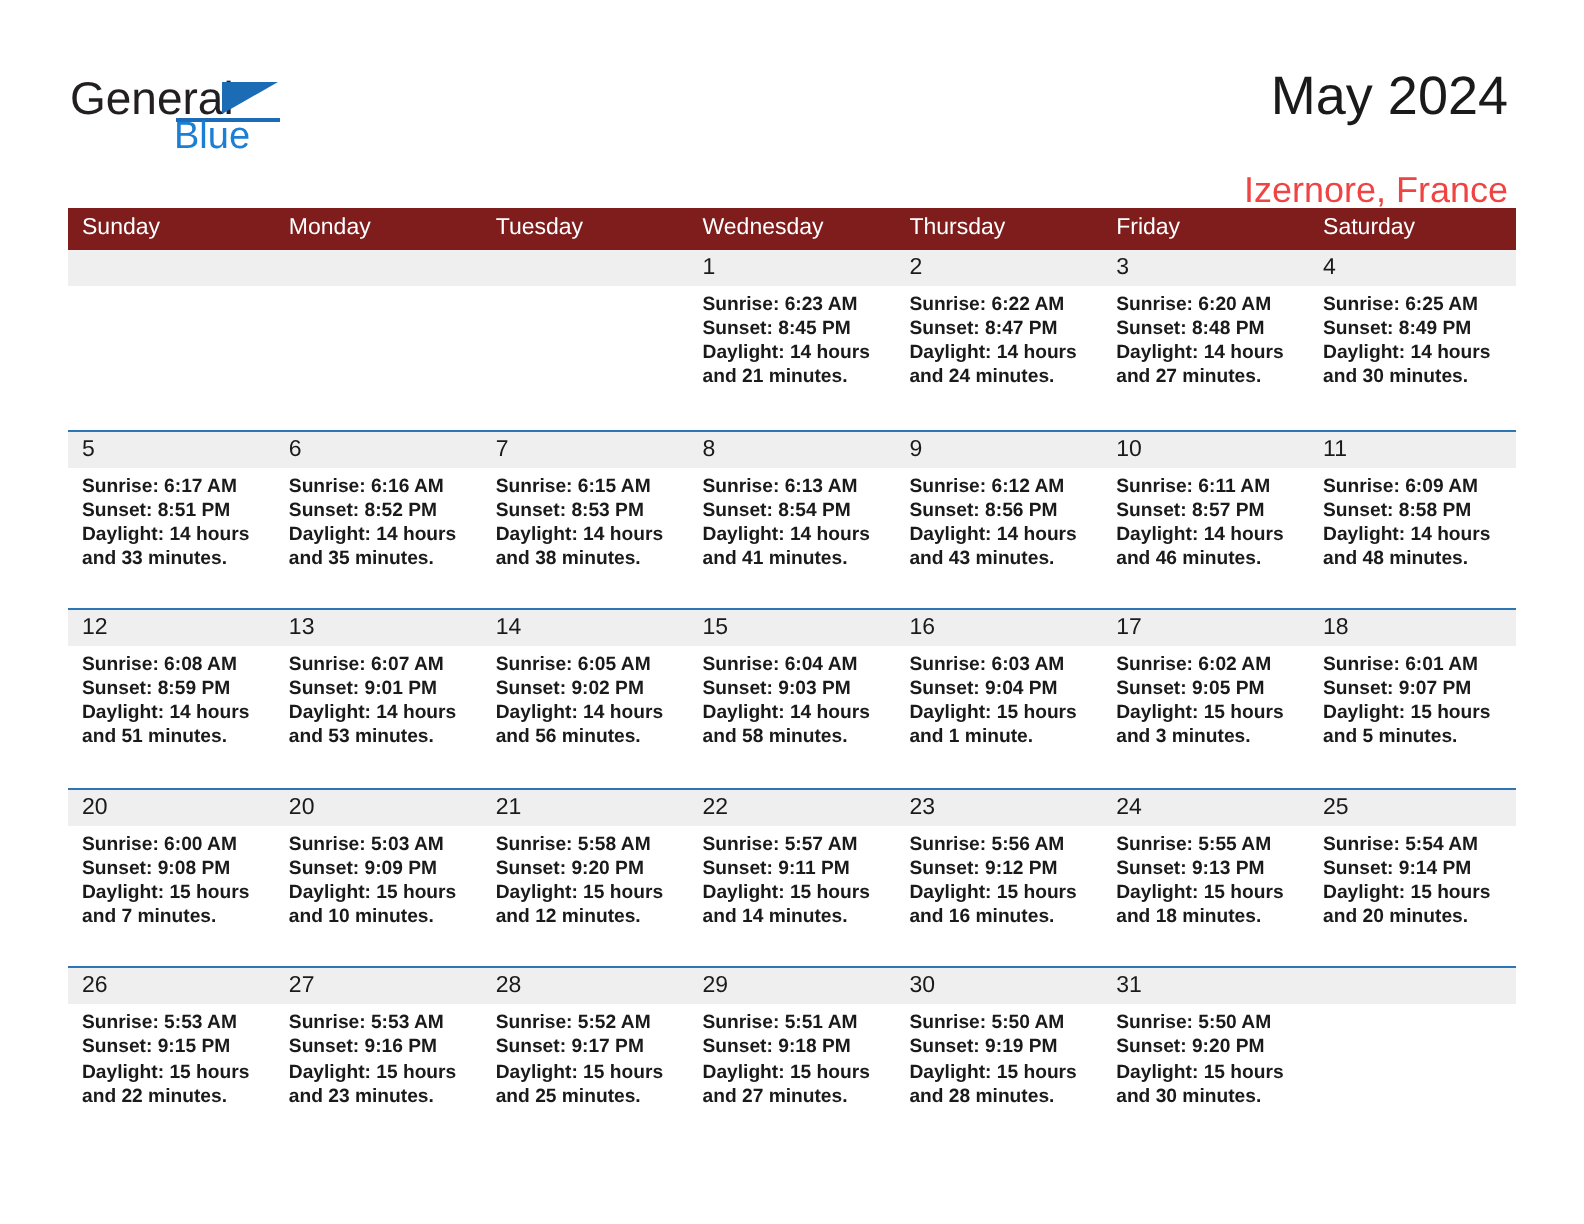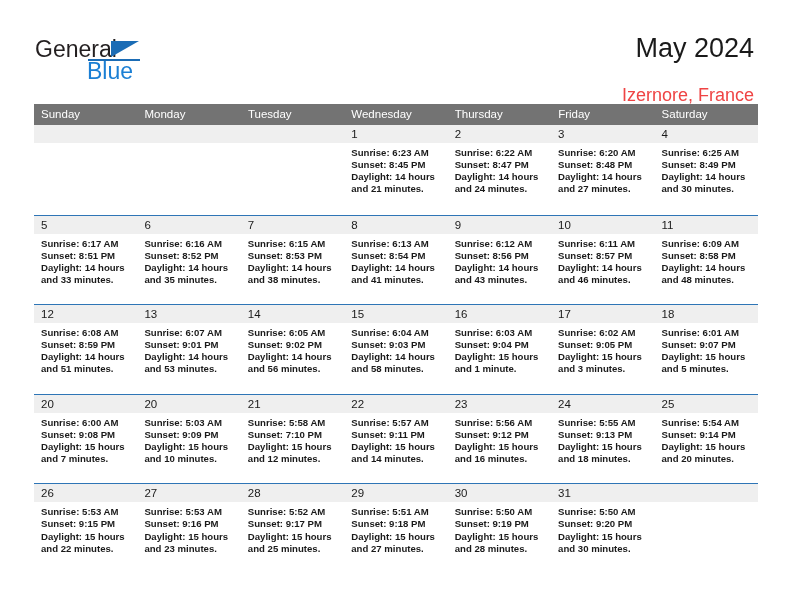--- a/index.html
+++ b/index.html
@@ -53,21 +53,21 @@
     top: 5px;
     width: 0;
     height: 0;
     border-left: 28px solid #1b6cb5;
     border-bottom: 16px solid transparent;
   }
   .brand-blue {
     position: absolute;
     left: 52px;
     top: 22px;
-    font-size: 23px;
+    font-size: 19px;
     color: #1b7fd4;
     font-family: "Liberation Sans", sans-serif;
   }
   .brand-blue-rule {
     position: absolute;
     left: 53px;
     top: 23px;
     width: 52px;
     height: 2px;
     background: #1b6cb5;
@@ -100,22 +100,21 @@
     position: absolute;
     left: 34px;
     top: 104px;
     width: 724px;
   }
 
   .dow-row {
     display: flex;
     width: 724px;
     height: 21px;
-    background: #737373;
-    justify-content: flex-end;
+    background: #7f1d1d;
   }
   .dow-cell {
     width: 103.43px;
     box-sizing: border-box;
     padding-left: 7px;
     color: #ffffff;
     font-size: 11.5px;
     line-height: 21px;
     white-space: nowrap;
     overflow: hidden;
@@ -380,21 +379,21 @@
           <div class="day-cell">
             <div class="day-num">20</div>
             <div class="day-info">Sunrise: 5:03 AM
 Sunset: 9:09 PM
 Daylight: 15 hours
 and 10 minutes.</div>
           </div>
           <div class="day-cell">
             <div class="day-num">21</div>
             <div class="day-info">Sunrise: 5:58 AM
-Sunset: 7:10 PM
+Sunset: 9:20 PM
 Daylight: 15 hours
 and 12 minutes.</div>
           </div>
           <div class="day-cell">
             <div class="day-num">22</div>
             <div class="day-info">Sunrise: 5:57 AM
 Sunset: 9:11 PM
 Daylight: 15 hours
 and 14 minutes.</div>
           </div>

